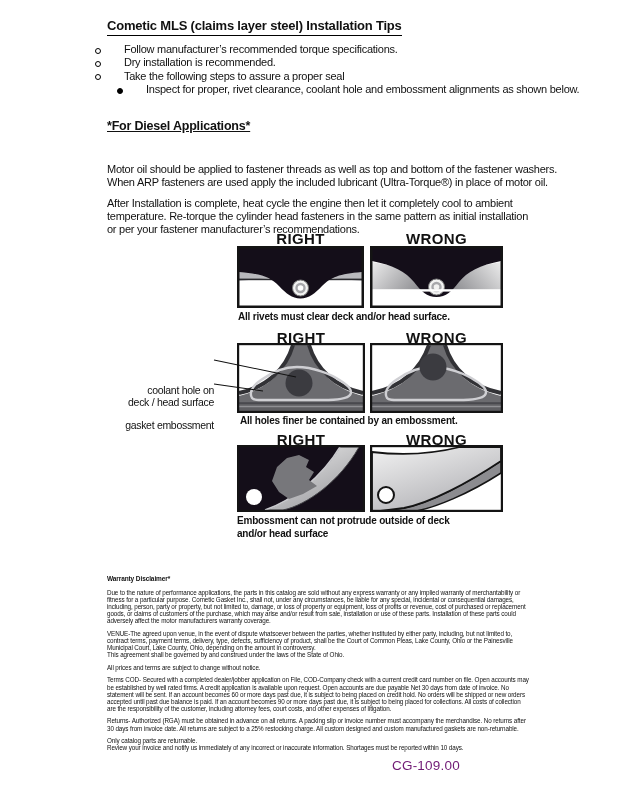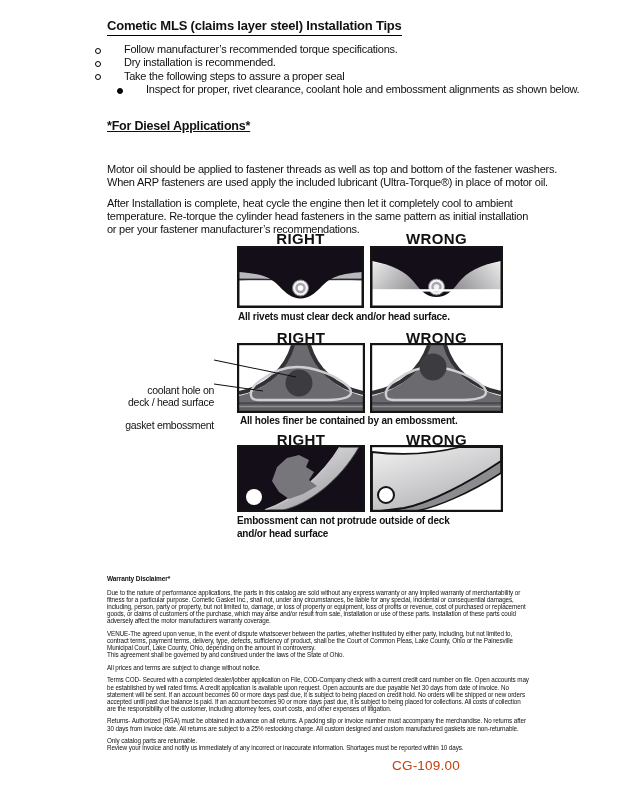--- a/index.html
+++ b/index.html
@@ -12,21 +12,21 @@
   .bold-head{font-size:12.5px;font-weight:bold;letter-spacing:-0.2px;}
   .bullet-row{display:flex;gap:23px;font-size:11px;letter-spacing:-0.25px;line-height:13.4px;}
   .bullet-marker{width:4px;height:4px;border:1px solid #000;border-radius:50%;margin-top:4.5px;flex:none;}
   .bullet-row.sub{margin-left:22px;}
   .bullet-row.sub .bullet-marker{background:#000;width:4px;height:4px;}
   .h-label{font-weight:bold;font-size:15px;letter-spacing:0.4px;text-align:center;}
   .caption{font-weight:bold;font-size:10px;letter-spacing:-0.2px;line-height:12.5px;white-space:pre-line;}
   .callout{font-size:10.5px;letter-spacing:-0.3px;line-height:12px;text-align:right;white-space:pre-line;margin-top:42px;}
   .small-head{font-size:6.5px;font-weight:bold;letter-spacing:-0.1px;margin-bottom:7px;}
   .small-p{font-size:6.3px;line-height:7.1px;letter-spacing:-0.1px;white-space:pre-line;margin-bottom:5.5px;}
-  .footer-code{font-size:13.5px;letter-spacing:0.2px;color:#c2410c;}
+  .footer-code{font-size:13.5px;letter-spacing:0.2px;color:#701a75;}
   svg{display:block;}
 </style>
 </head>
 <body>
 
 <div class="page">
 
   <div class="abs title" style="left:107px;top:18px;">Cometic MLS (claims layer steel) Installation Tips</div>
 
   <div class="abs" style="left:95px;top:43px;width:500px;">

